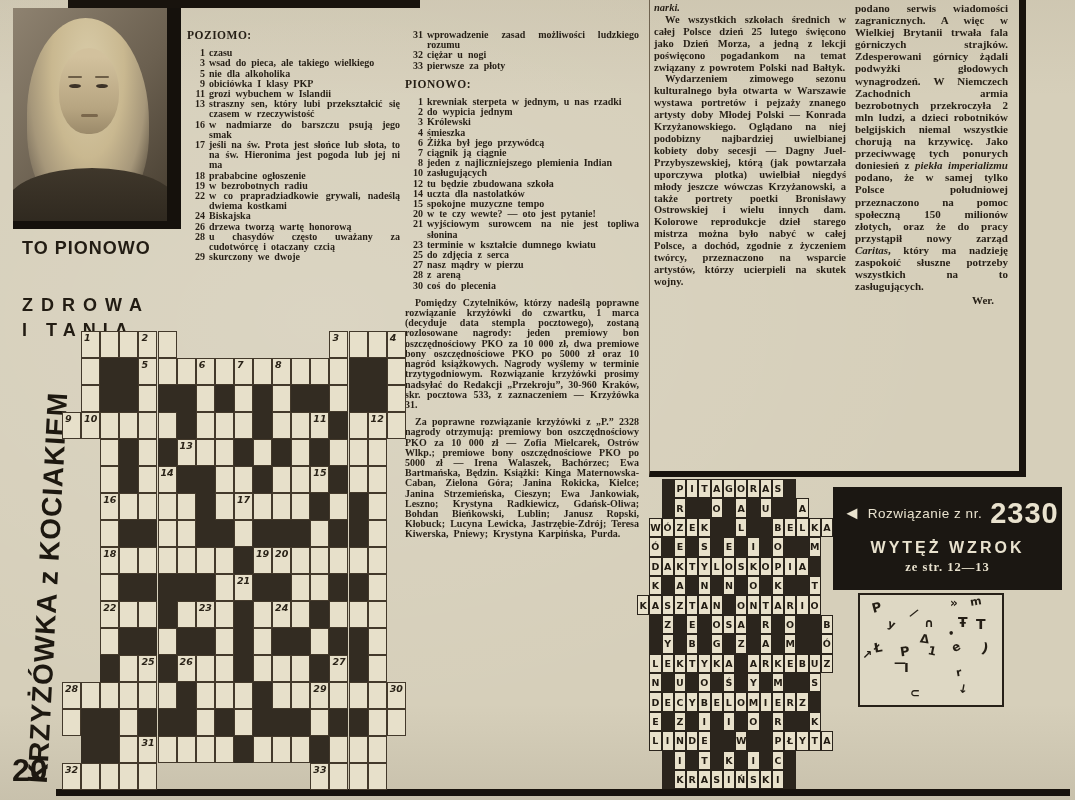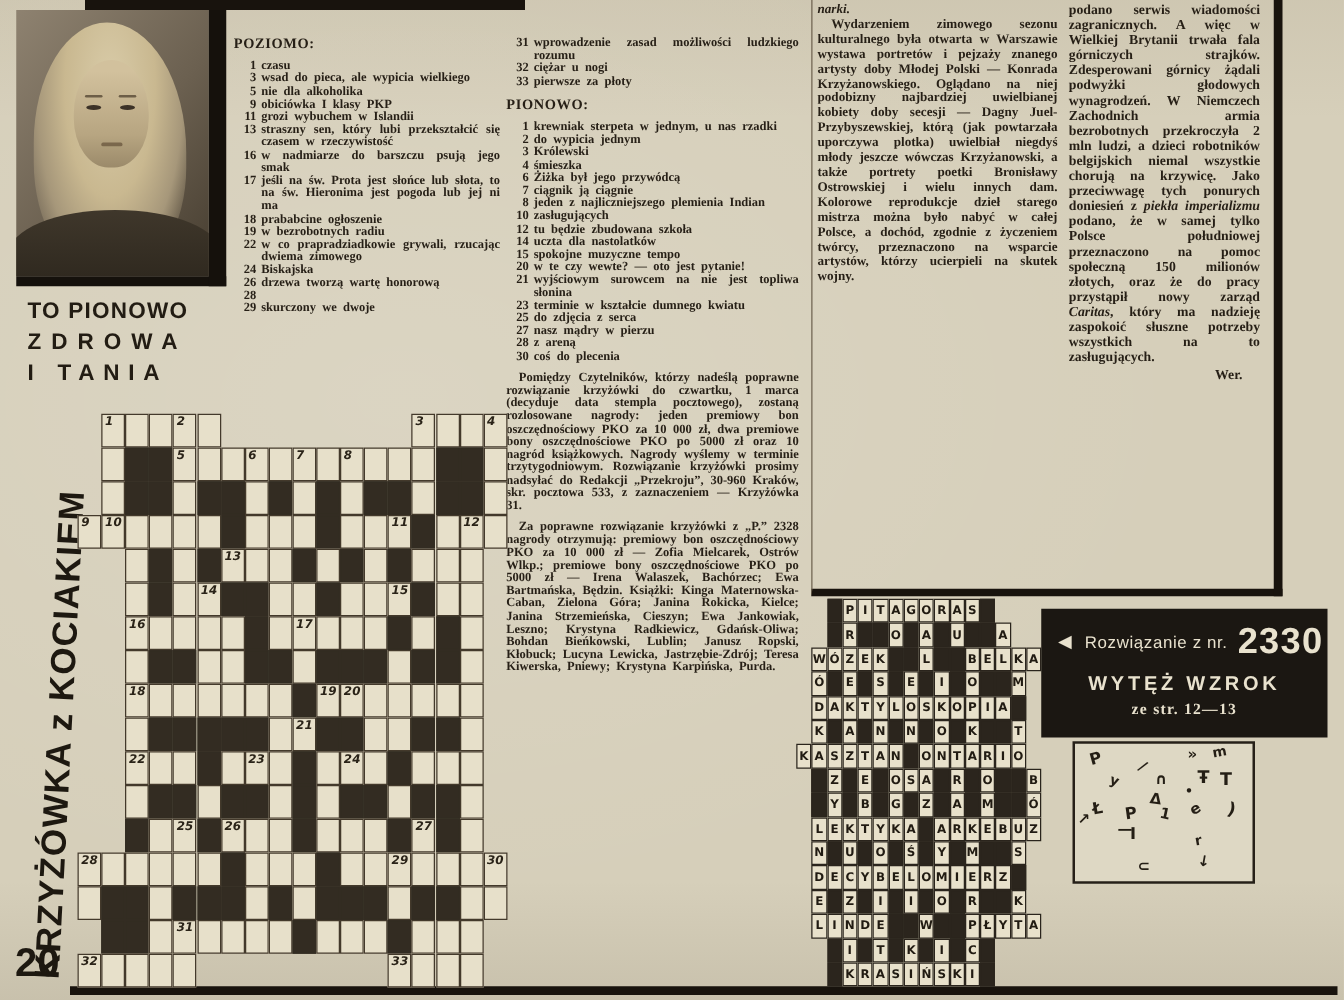--- a/index.html
+++ b/index.html
@@ -24,21 +24,21 @@
   #photo .eye{position:absolute;width:12px;height:4px;border-radius:50%;background:#3c3227;top:76px;}
   #photo .brow{position:absolute;width:14px;height:2px;background:#6d5e47;top:68px;border-radius:2px;}
   #photo .mouth{position:absolute;left:68px;top:106px;width:17px;height:3px;border-radius:2px;background:#7a674c;}
   #photo .shoulder{position:absolute;left:-6px;top:160px;width:170px;height:70px;border-radius:50% 50% 0 0;
     background:linear-gradient(180deg,#3f372b,#2b251c);}
   
   #side-title{position:absolute;left:22px;top:236px;width:160px;font-family:"Liberation Sans",sans-serif;
     font-weight:bold;font-size:18px;line-height:25px;color:#221c13;}
   #side-title .side-line{white-space:nowrap;}
   #side-title .side-line:nth-child(1){letter-spacing:1px;}
-  #side-title .side-line:nth-child(2){letter-spacing:8px;}
+  #side-title .side-line:nth-child(2){letter-spacing:8px;margin-top:32px;}
   #side-title .side-line:nth-child(3){letter-spacing:7px;}
   #vertical-title{position:absolute;left:34px;top:318px;height:466px;width:52px;
     writing-mode:vertical-rl;transform:rotate(183deg);transform-origin:50% 50%;
     font-family:"Liberation Sans",sans-serif;font-weight:bold;font-size:28px;letter-spacing:1px;
     color:#1d1810;white-space:nowrap;}
   #page-number{position:absolute;left:12px;top:752px;font-family:"Liberation Sans",sans-serif;
     font-weight:bold;font-size:32px;color:#1d1810;}
   
   .textcol{position:absolute;font-weight:bold;text-align:justify;}
   #col1{left:187px;top:30px;width:213px;font-size:10px;line-height:10.2px;word-spacing:2.5px;}
@@ -118,21 +118,21 @@
 
 <div id="col1" class="textcol">
   <div class="clue-heading">POZIOMO:</div>
   <div id="across-list">
       <div class="clue">
         <span class="cn">1</span>
         <span class="ct">czasu</span>
       </div>
       <div class="clue">
         <span class="cn">3</span>
-        <span class="ct">wsad do pieca, ale wypicia wielkiego</span>
+        <span class="ct">wsad do pieca, ale takiego wielkiego</span>
       </div>
       <div class="clue">
         <span class="cn">5</span>
         <span class="ct">nie dla alkoholika</span>
       </div>
       <div class="clue">
         <span class="cn">9</span>
         <span class="ct">obiciówka I klasy PKP</span>
       </div>
       <div class="clue">
@@ -154,32 +154,33 @@
       <div class="clue">
         <span class="cn">18</span>
         <span class="ct">prababcine ogłoszenie</span>
       </div>
       <div class="clue">
         <span class="cn">19</span>
         <span class="ct">w bezrobotnych radiu</span>
       </div>
       <div class="clue">
         <span class="cn">22</span>
-        <span class="ct">w co prapradziadkowie grywali, rzucając dwiema zimowego</span>
+        <span class="ct">w co prapradziadkowie grywali, nadeślą dwiema kostkami</span>
       </div>
       <div class="clue">
         <span class="cn">24</span>
         <span class="ct">Biskajska</span>
       </div>
       <div class="clue">
         <span class="cn">26</span>
         <span class="ct">drzewa tworzą wartę honorową</span>
       </div>
       <div class="clue">
         <span class="cn">28</span>
+        <span class="ct">u chasydów często uważany za cudotwórcę i otaczany czcią</span>
       </div>
       <div class="clue">
         <span class="cn">29</span>
         <span class="ct">skurczony we dwoje</span>
       </div>
     </div>
 </div>
 
 <div id="col2" class="textcol">
   <div id="across-cont-list">
@@ -273,20 +274,21 @@
       </div>
     </div>
   <div id="notice-1" class="notice"><span>Pomiędzy Czytelników, którzy nadeślą poprawne rozwiązanie krzyżówki do czwartku, 1 marca (decyduje data stempla pocztowego), zostaną rozlosowane nagrody: </span><span style="font-weight: bold;">jeden premiowy bon oszczędnościowy PKO za 10 000 zł, dwa premiowe bony oszczędnościowe PKO po 5000 zł oraz 10 nagród książkowych.</span><span> Nagrody wyślemy w terminie trzytygodniowym. Rozwiązanie krzyżówki prosimy nadsyłać do Redakcji „Przekroju”, 30-960 Kraków, skr. pocztowa 533, z zaznaczeniem — </span><span style="font-weight: bold;">Krzyżówka 31.</span></div>
   <div id="notice-2" class="notice"><span>Za poprawne rozwiązanie krzyżówki z „P.” 2328 nagrody otrzymują: </span><span style="font-weight: bold;">premiowy bon oszczędnościowy PKO za 10 000 zł</span><span> — Zofia Mielcarek, Ostrów Wlkp.; </span><span style="font-weight: bold;">premiowe bony oszczędnościowe PKO po 5000 zł</span><span> — Irena Walaszek, Bachórzec; Ewa Bartmańska, Będzin. </span><span style="font-weight: bold;">Książki:</span><span> Kinga Maternowska-Caban, Zielona Góra; Janina Rokicka, Kielce; Janina Strzemieńska, Cieszyn; Ewa Jankowiak, Leszno; Krystyna Radkiewicz, Gdańsk-Oliwa; Bohdan Bieńkowski, Lublin; Janusz Ropski, Kłobuck; Lucyna Lewicka, Jastrzębie-Zdrój; Teresa Kiwerska, Pniewy; Krystyna Karpińska, Purda.</span></div>
 </div>
 
 <div id="article-box">
   <div id="article-col1">
     <div class="lead-italic">narki.</div>
     <div id="article-paras">
+        <div class="apara">We wszystkich szkołach średnich w całej Polsce dzień 25 lutego święcono jako Dzień Morza, a jedną z lekcji poświęcono pogadankom na temat związany z powrotem Polski nad Bałtyk.</div>
         <div class="apara">Wydarzeniem zimowego sezonu kulturalnego była otwarta w Warszawie wystawa portretów i pejzaży znanego artysty doby Młodej Polski — Konrada Krzyżanowskiego. Oglądano na niej podobizny najbardziej uwielbianej kobiety doby secesji — Dagny Juel-Przybyszewskiej, którą (jak powtarzała uporczywa plotka) uwielbiał niegdyś młody jeszcze wówczas Krzyżanowski, a także portrety poetki Bronisławy Ostrowskiej i wielu innych dam. Kolorowe reprodukcje dzieł starego mistrza można było nabyć w całej Polsce, a dochód, zgodnie z życzeniem twórcy, przeznaczono na wsparcie artystów, którzy ucierpieli na skutek wojny.</div>
       </div>
   </div>
   <div id="article-col2">
     <div id="article-col2-text"><span>podano serwis wiadomości zagranicznych. A więc w Wielkiej Brytanii trwała fala górniczych strajków. Zdesperowani górnicy żądali podwyżki głodowych wynagrodzeń. W Niemczech Zachodnich armia bezrobotnych przekroczyła 2 mln ludzi, a dzieci robotników belgijskich niemal wszystkie chorują na krzywicę. Jako przeciwwagę tych ponurych doniesień z </span><span class="it">piekła imperializmu</span><span> podano, że w samej tylko Polsce południowej przeznaczono na pomoc społeczną 150 milionów złotych, oraz że do pracy przystąpił nowy zarząd </span><span class="it">Caritas</span><span>, który ma nadzieję zaspokoić słuszne potrzeby wszystkich na to zasługujących.</span></div>
     <div class="byline">Wer.</div>
   </div>
 </div>
 
 <div id="crossword">

